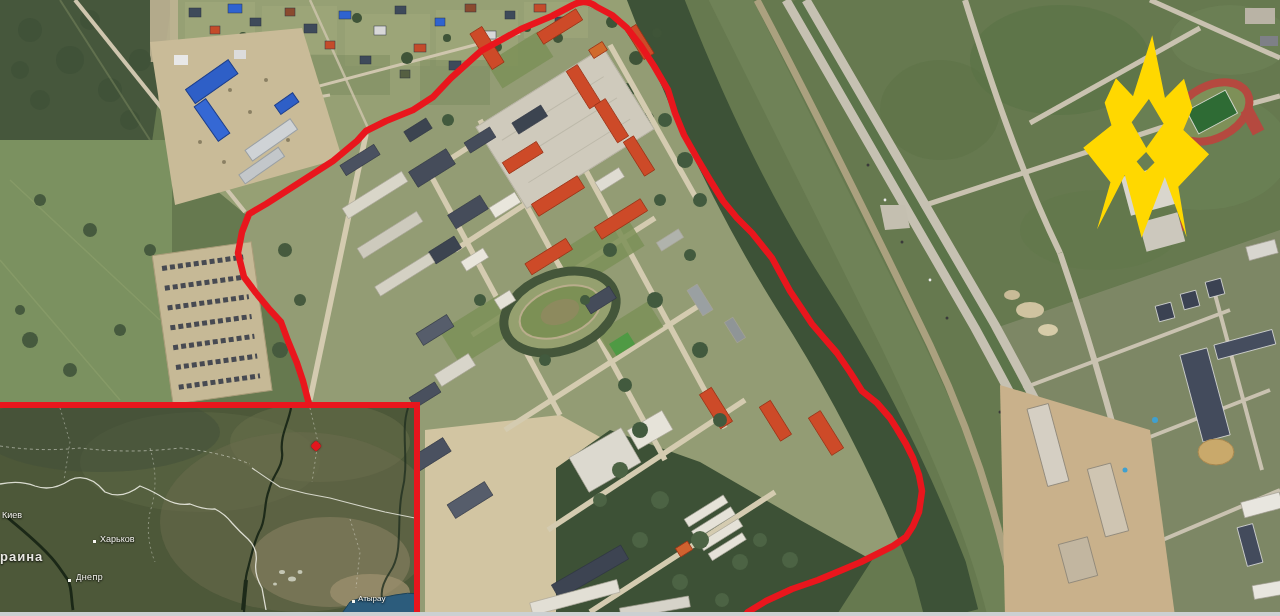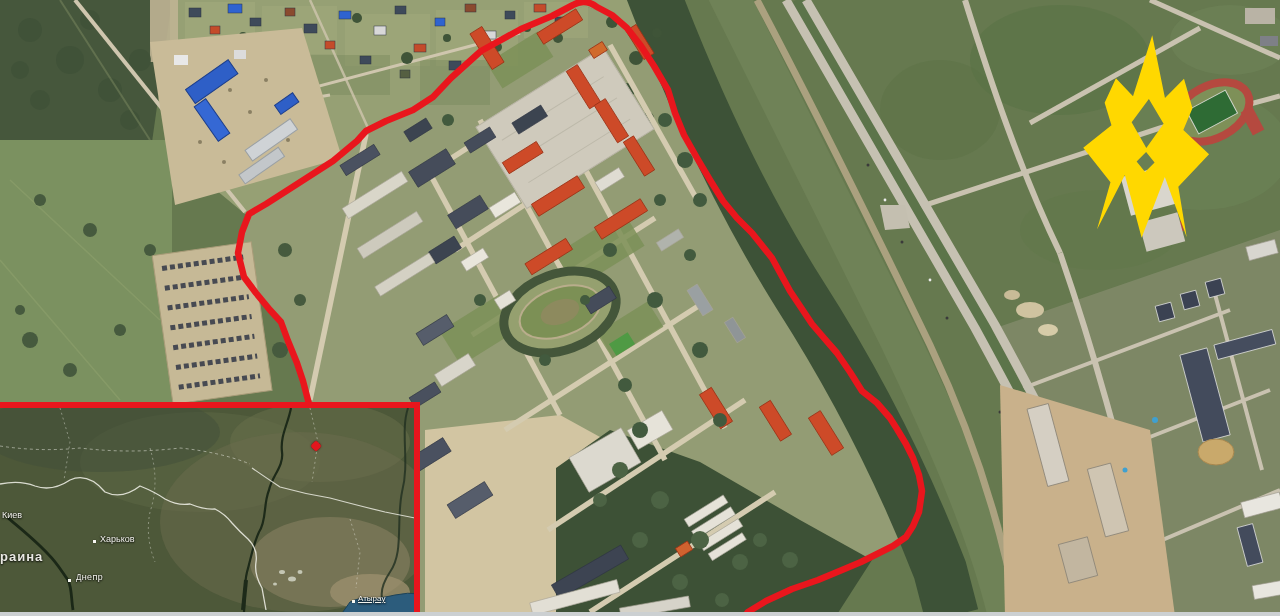--- a/index.html
+++ b/index.html
@@ -6,21 +6,21 @@
   .stage{position:relative;width:1280px;height:616px;overflow:hidden;
          background:#66794f;font-family:"Liberation Sans",sans-serif;}
   .stage svg.scene{position:absolute;left:0;top:0;}
   .logo-svg{position:absolute;left:1072px;top:30px;}
   .inset{position:absolute;left:0;top:402px;width:420px;height:214px;}
   .inset svg{position:absolute;left:0;top:0;}
   .lbl{position:absolute;color:#f4f4ee;white-space:nowrap;
        text-shadow:0 0 2px rgba(0,0,0,.9),0 1px 2px rgba(0,0,0,.7);
        font-size:9px;line-height:1;}
   .lbl.big{font-size:13px;font-weight:bold;letter-spacing:1px;color:#e9e9e2;}
-  .lbl.small{font-size:8px;text-decoration:underline;}
+  .lbl.small{font-size:8px;}
   .city-dot{position:absolute;width:3px;height:3px;background:#f7f7f2;
             box-shadow:0 0 1px #000;}
   .marker{position:absolute;width:8px;height:8px;background:#e3171e;
           border-radius:2px;transform:rotate(45deg);
           box-shadow:0 0 2px rgba(90,0,0,.9);}
   .bottom-bar{position:absolute;left:0;top:612px;width:1280px;height:4px;
               background:#ccd0d2;}
 </style>
 </head>
 <body>

